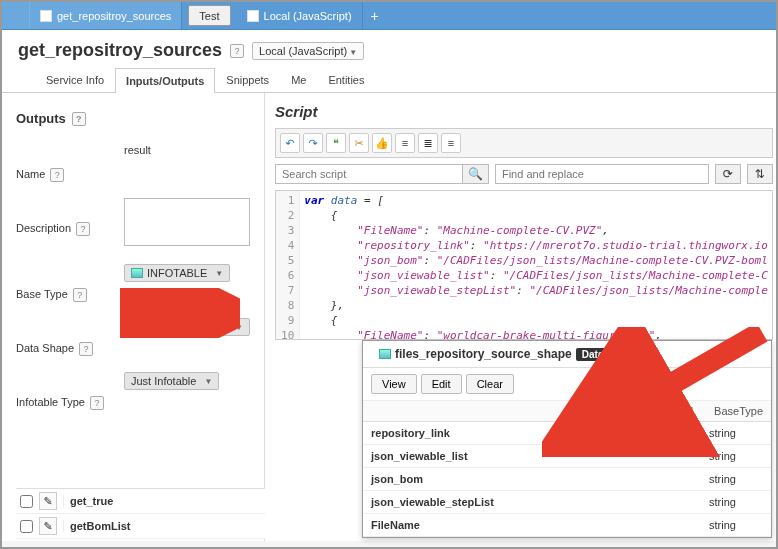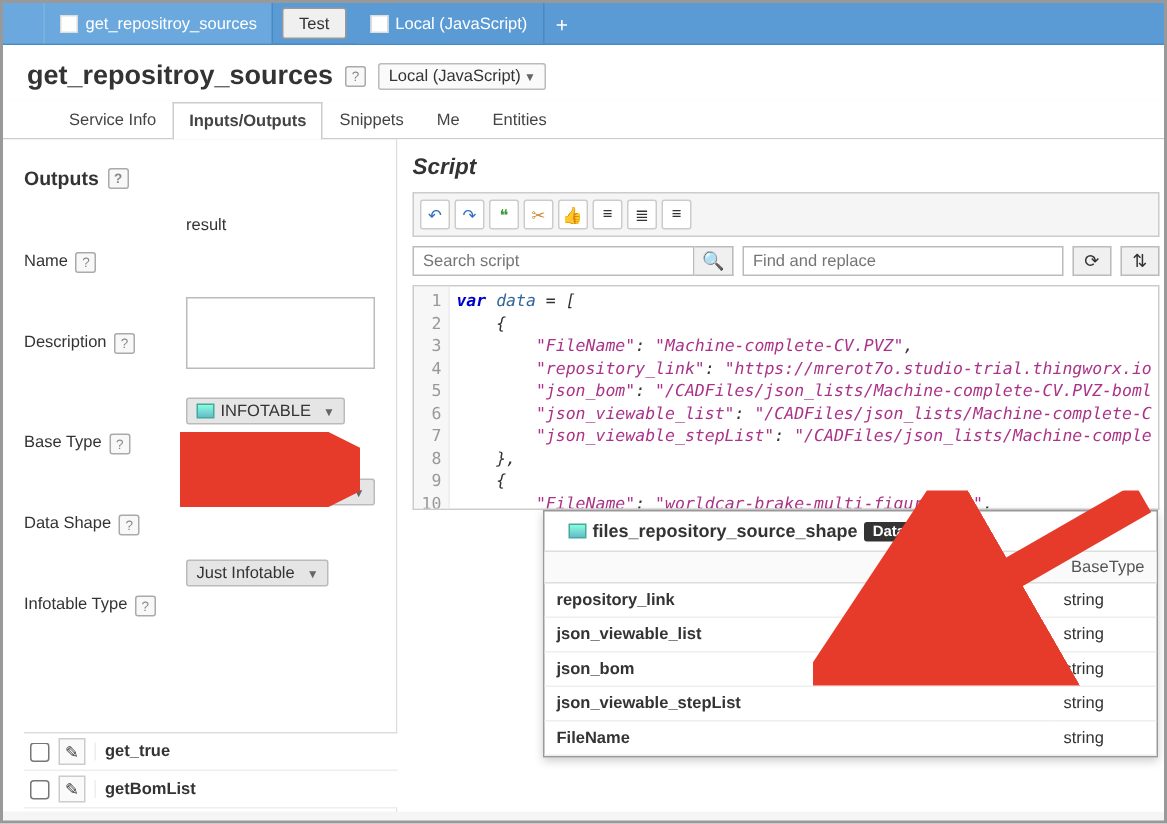--- a/index.html
+++ b/index.html
@@ -240,20 +240,25 @@
   </div>
 
 </div>
 
 <div class="popup">
   <div class="popup-head">
     <span class="mini-ico"></span>
     <span style="font-size:12px">files_repository_source_shape</span>
     <span class="badge">Data Shape</span>
   </div>
+  <div class="popup-btns">
+    <button>View</button>
+    <button>Edit</button>
+    <button>Clear</button>
+  </div>
   <table>
     <thead>
         <tr>
       <th>Field</th>
       <th style="width:70px">BaseType</th>
     </tr>
       </thead>
     <tbody>
       <tr>
           <td class="fld">repository_link</td>

